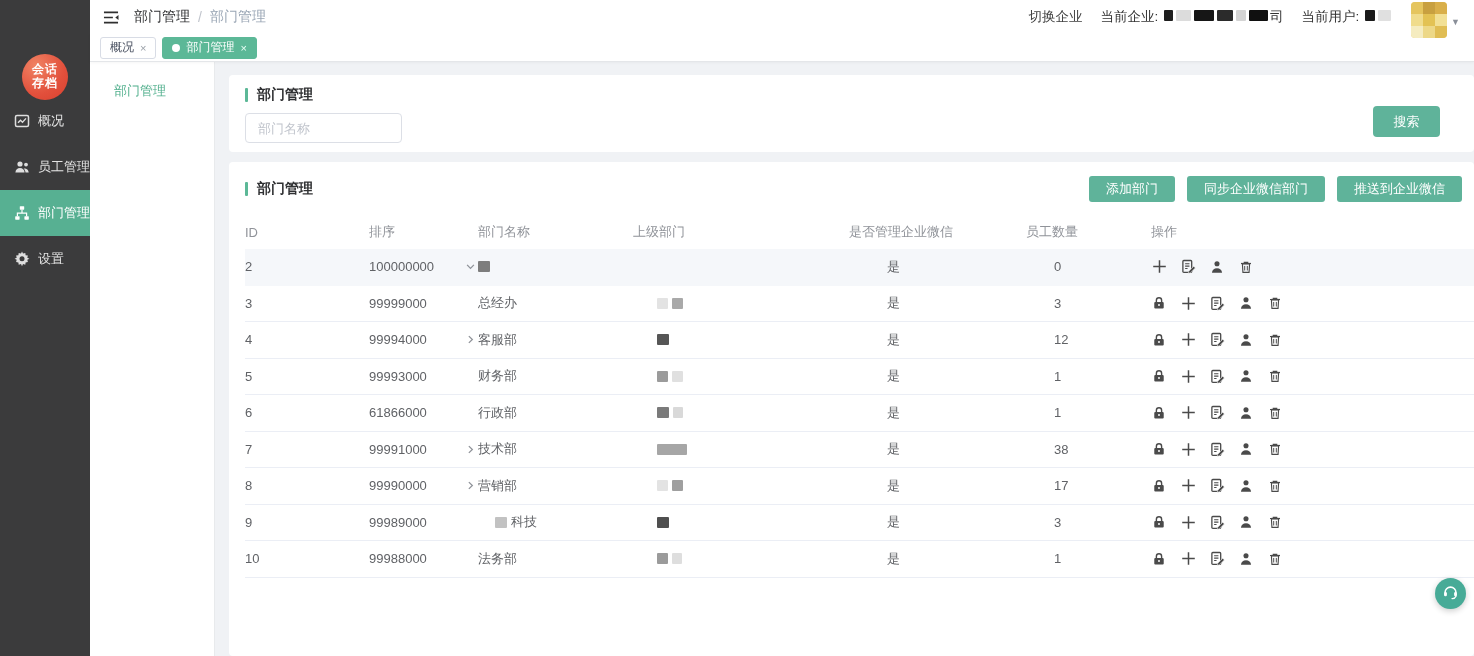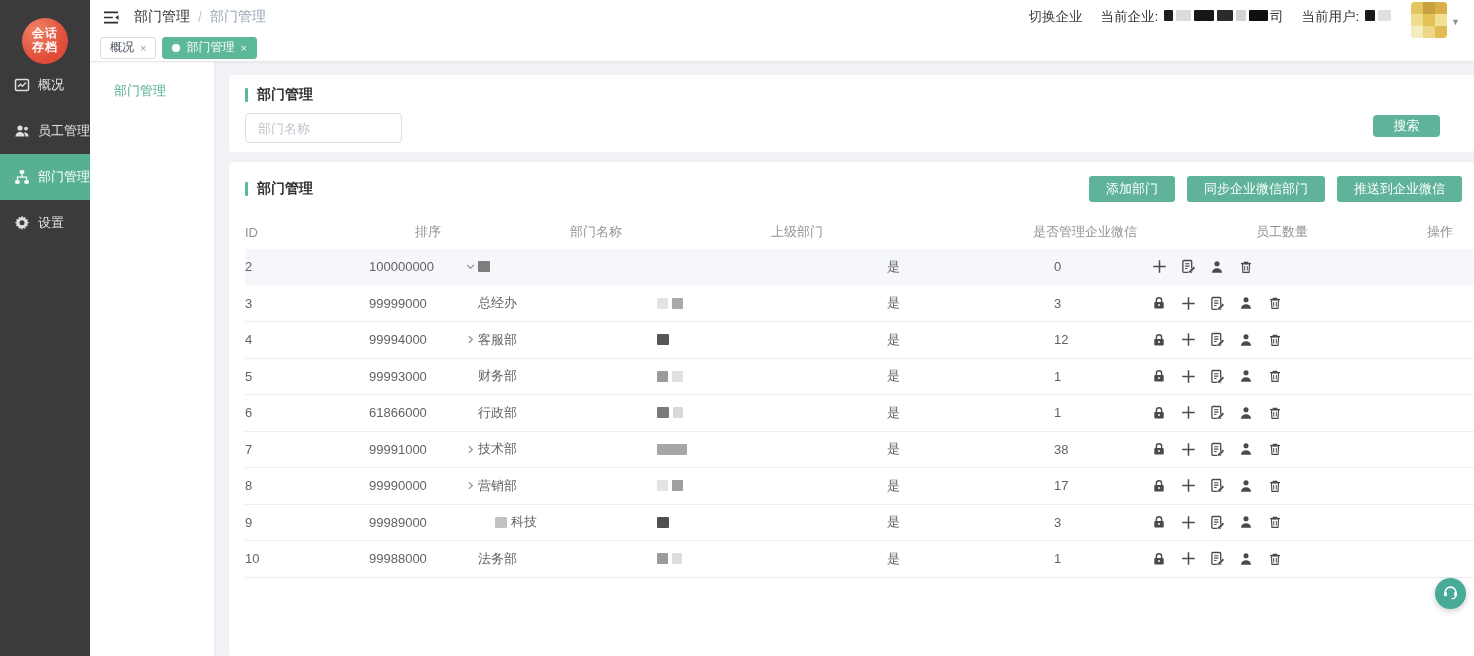--- a/index.html
+++ b/index.html
@@ -1,21 +1,21 @@
 <!DOCTYPE html>
 <html><head>
 <meta charset="utf-8">
 <style>
   * { margin:0; padding:0; box-sizing:border-box; }
   html,body { width:1474px; height:656px; overflow:hidden; font-family:"Liberation Sans","DejaVu Sans",sans-serif; background:#fff; }
   .app { display:flex; width:1474px; height:656px; position:relative; }
 
   
   .sidebar { width:90px; background:#3b3b3c; flex-shrink:0; display:flex; flex-direction:column; }
-  .logo-wrap { height:62px; display:flex; align-items:flex-start; justify-content:center; padding-top:18px; }
+  .logo-wrap { height:62px; display:flex; align-items:flex-start; justify-content:center; padding-top:18px;margin-top:36px; }
   .logo { width:46px; height:46px; border-radius:50%; background:radial-gradient(circle at 30% 25%, #f08263 0%, #e2503c 60%, #d8402e 100%);
           color:#fff; font-size:12px; font-weight:bold; line-height:1.15; display:flex; flex-direction:column;
           align-items:center; justify-content:center; letter-spacing:1px; }
   .nav { display:flex; flex-direction:column; }
   .nav-item { height:46px; display:flex; align-items:center; padding-left:13px; gap:8px; color:#e3e3e3; font-size:13px; cursor:pointer; }
   .nav-item.active { background:#57b092; color:#fff; }
   .nav-item .nicon { width:17px; height:17px; display:inline-flex; align-items:center; justify-content:center; color:#dedede; }
   .nav-item.active .nicon { color:#fff; }
   .nav-gap { height:52px; }
 
@@ -52,30 +52,30 @@
   .card { background:#fff; border-radius:4px; }
   .card-title { display:flex; align-items:center; gap:9px; }
   .tbar { width:3px; height:14px; background:#5cb897; border-radius:1px; }
   .ttext { font-size:14px; font-weight:bold; color:#303133; }
 
   .search-card { padding:11px 16px 12px; position:relative; margin-bottom:10px; height:77px; }
   .search-input { margin-top:9px; width:157px; height:30px; border:1px solid #dcdfe6; border-radius:4px; padding:0 12px;
                   font-size:13px; color:#606266; outline:none; font-family:inherit; }
   .search-input::placeholder { color:#c0c4cc; }
   .btn { background:#5fb39a; color:#fff; border:none; border-radius:4px; font-size:13px; cursor:pointer; font-family:inherit; }
-  .search-btn { position:absolute; right:34px; bottom:15px; width:67px; height:22px; }
+  .search-btn { position:absolute; right:34px; bottom:15px; width:67px; height:31px; }
 
   .table-card { flex:1; padding:14px 0 0 16px; display:flex; flex-direction:column; min-height:0; }
   .table-head-row { display:flex; align-items:center; padding-right:12px; }
   .table-actions { margin-left:auto; display:flex; gap:12px; }
   .table-actions .btn { height:26px; padding:0 17px; font-size:13px; border-radius:3px; }
 
   .tbl { margin-top:13px; }
   .trow, .thead { display:grid; grid-template-columns:124px 93px 171px 216px 177px 125px 1fr; align-items:center; }
-  .thead { height:34px; font-size:13px; color:#909399;gap:46px; }
+  .thead { height:34px; font-size:13px; color:#909399; }
   .thead .th-name { padding-left:16px; }
   .trow { height:36.5px; border-bottom:1px solid #ebeef5; font-size:13px; color:#606266; }
   .trow.hl { background:#f5f7fa; border-bottom-color:#f5f7fa; }
   .td-name { display:flex; align-items:center; }
   .caret { width:16px; display:inline-flex; justify-content:center; cursor:pointer; flex-shrink:0; }
   .nm { display:inline-flex; align-items:center; gap:4px; }
   .nm.indent { padding-left:17px; }
   .td-parent { padding-left:24px; display:flex; align-items:center; gap:4px; }
   .td-managed { padding-left:38px; }
   .td-count { padding-left:28px; }

